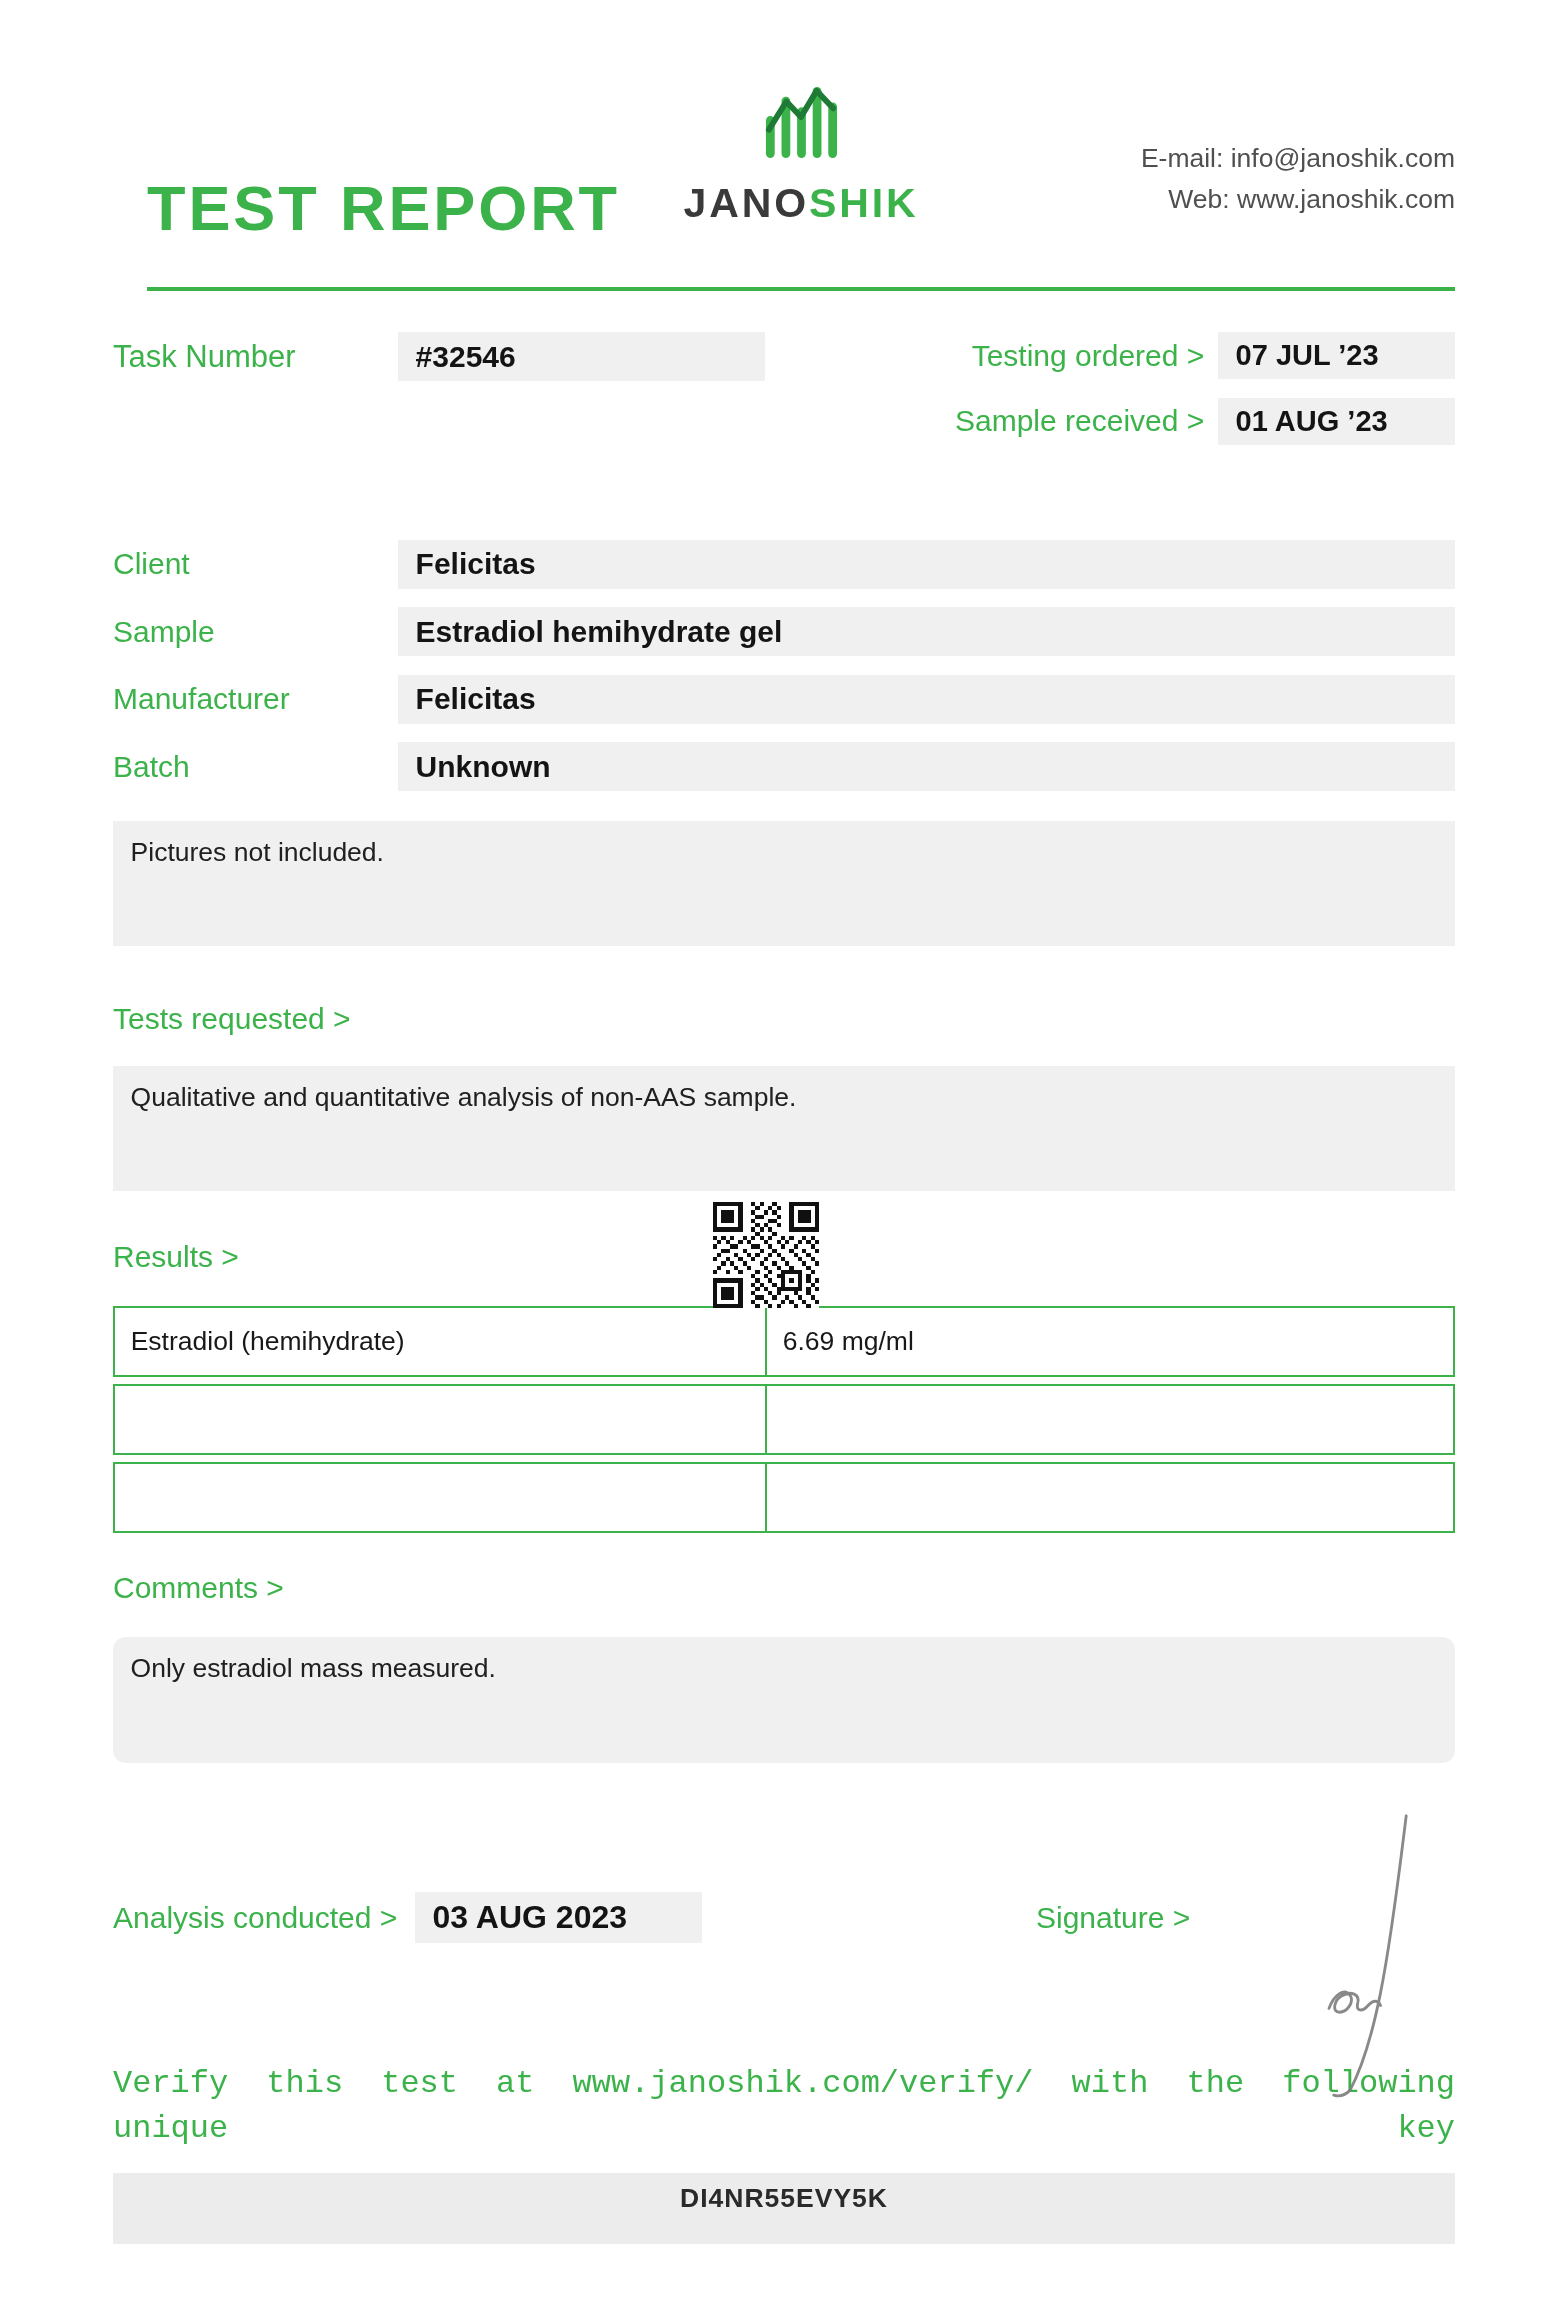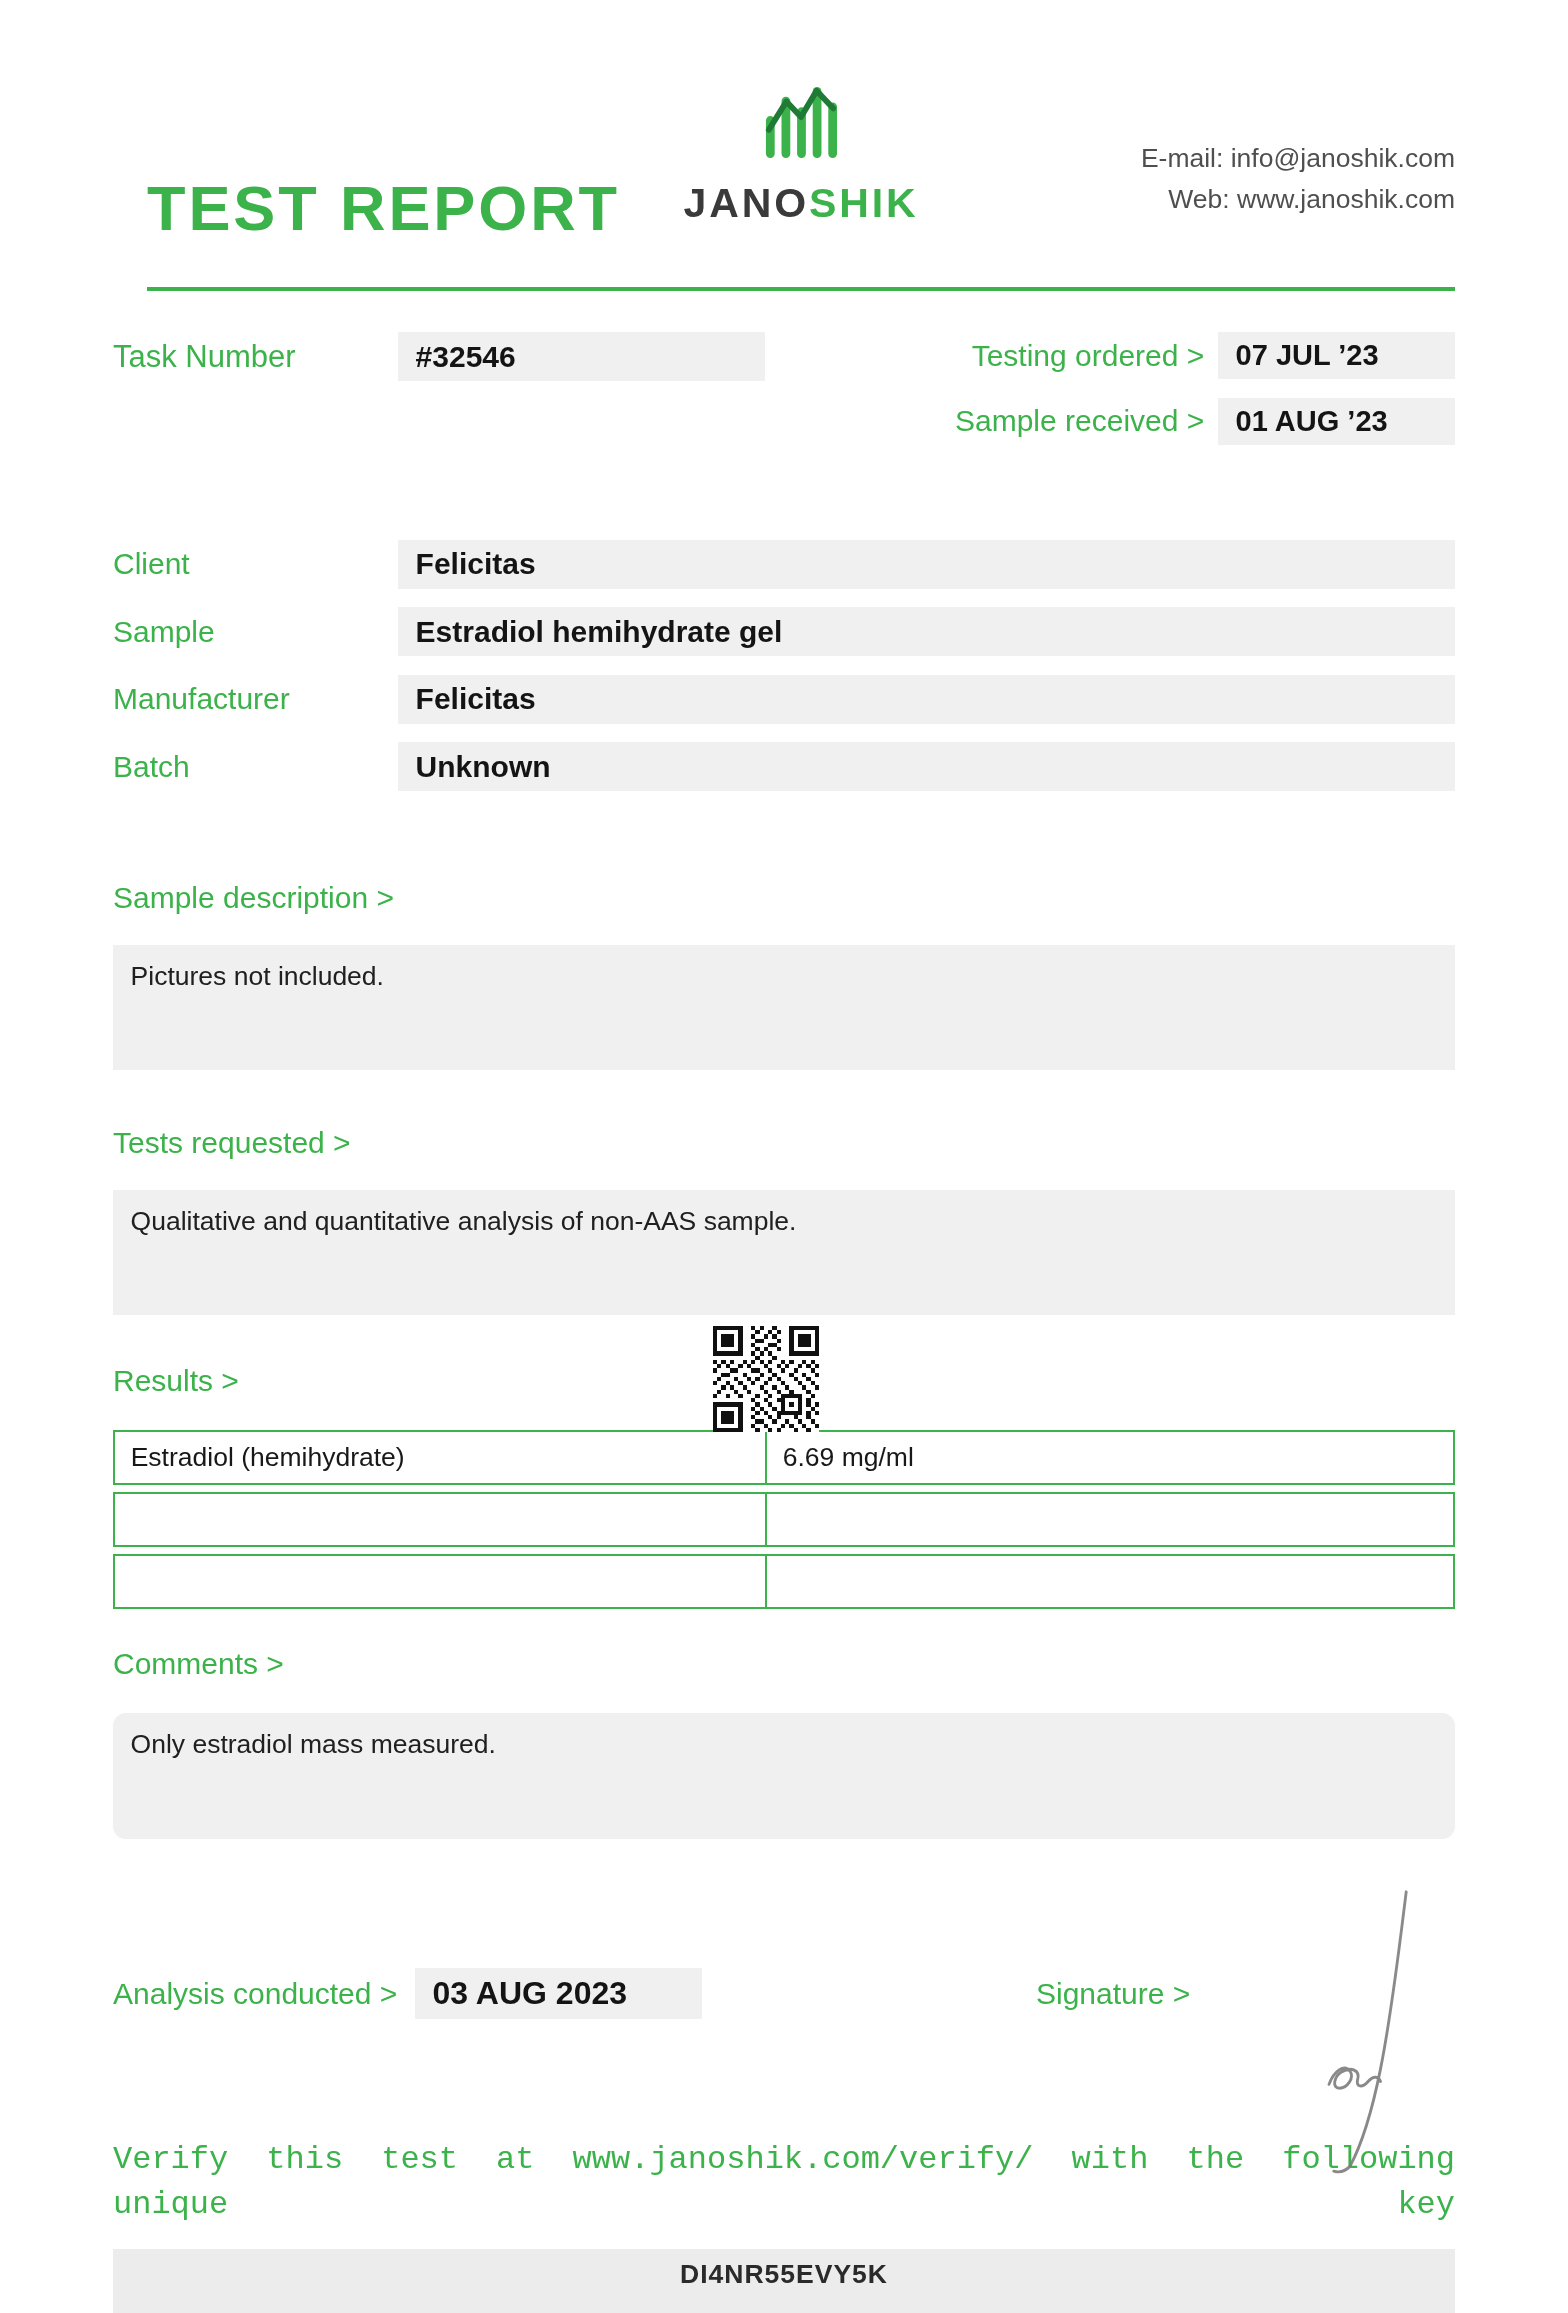--- a/index.html
+++ b/index.html
@@ -55,21 +55,21 @@
   .text-box{
     margin-top:30px; background:var(--gray); min-height:125px;
     padding:13.7px 17.6px; font-size:26.5px; color:#202020; line-height:35px;
   }
   .text-box.cm{ margin-top:32px; height:126px;border-radius:13px; }
 
   
   .results{ margin-top:49px; position:relative; }
   .qr{ position:absolute; left:600px; top:-38px; width:106px; height:106px; }
   .rtable{ margin-top:32px; }
-  .rrow{ display:flex; border:2.9px solid var(--green); height:55px; margin-bottom:6.9px; background:#fff; }
+  .rrow{ display:flex; border:2.9px solid var(--green); height:71px; margin-bottom:6.9px; background:#fff; }
   .rrow:last-child{ margin-bottom:0; }
   .rcell{ display:flex; align-items:center; padding:0 15.7px; font-size:26.5px; color:#181818; }
   .rcell.name{ width:652px; border-right:2.9px solid var(--green); }
   .rcell.val{ flex:1; }
 
   
   .footer{ margin-top:129px; position:relative; height:51px; display:flex; align-items:center; }
   .footer .glabel{ font-size:30px; }
   .analysis-box{ margin-left:17.6px; width:287px; height:51px; font-size:32px; }
   .sig-label{ position:absolute; left:923px; top:8.8px; }
@@ -140,21 +140,20 @@
       <span class="glabel">Sample</span>
       <span class="value-box">Estradiol hemihydrate gel</span>
 
       <span class="glabel">Manufacturer</span>
       <span class="value-box">Felicitas</span>
 
       <span class="glabel">Batch</span>
       <span class="value-box">Unknown</span>
     </div>
 
-    <div class="sec-h h-sd">Sample description &gt;</div>
     <div class="text-box">Pictures not included.</div>
 
     <div class="sec-h h-tr">Tests requested &gt;</div>
     <div class="text-box">Qualitative and quantitative analysis of non-AAS sample.</div>
 
     <div class="results">
       <div class="sec-h">Results &gt;</div>
 
       <svg class="qr" viewBox="0 0 25 25" shape-rendering="crispEdges">
         <rect width="25" height="25" fill="#ffffff"></rect>

